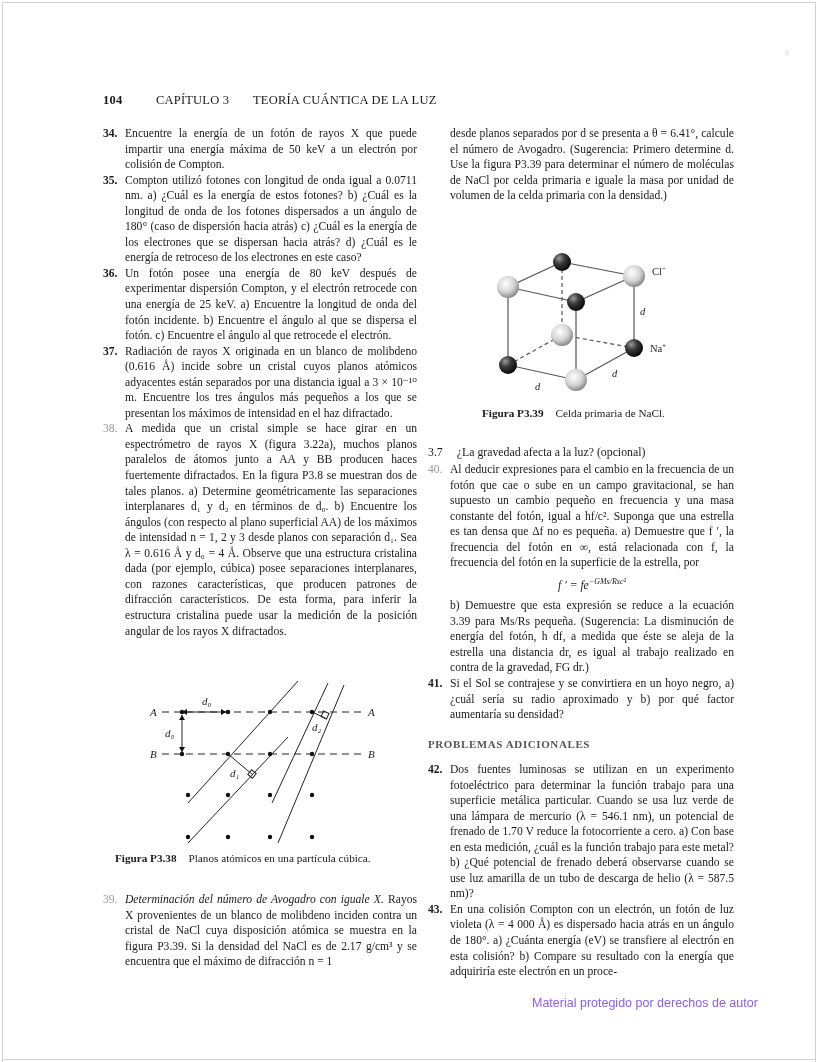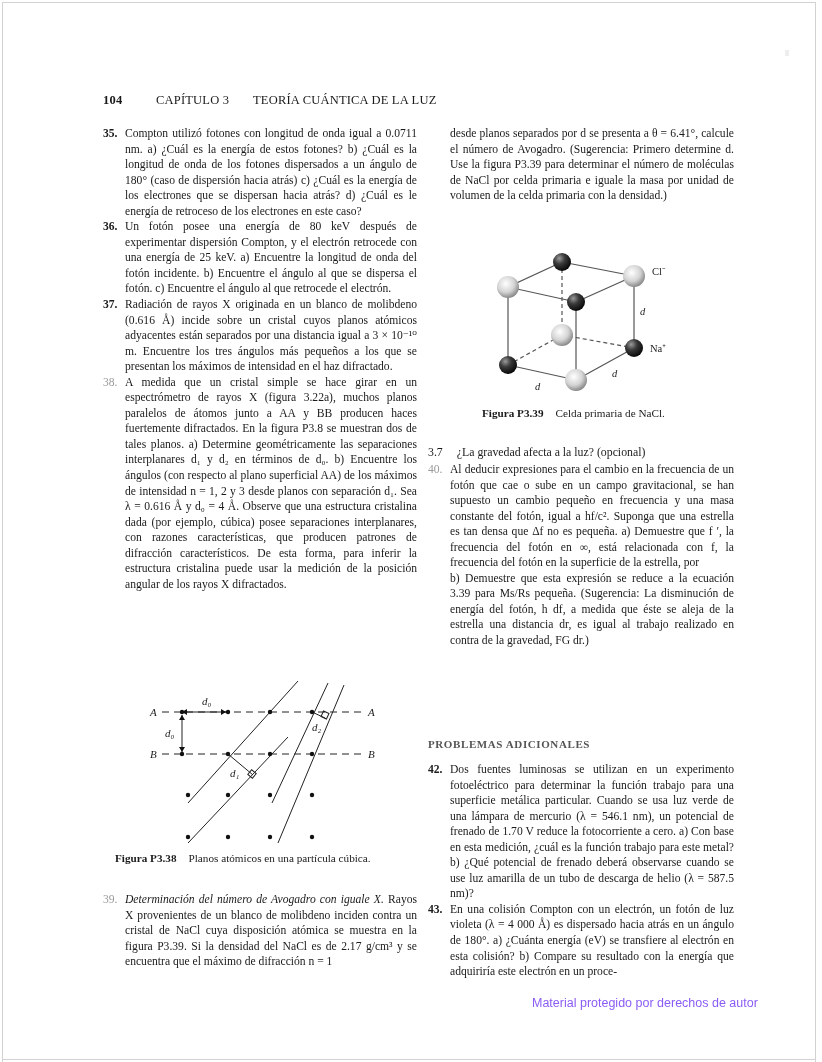--- a/index.html
+++ b/index.html
@@ -49,20 +49,24 @@
 <div class="frame-bottom"></div>
 <div class="frame"></div>
 
 <div class="header">
   <span class="pnum">104</span>
   <span class="chap">CAPÍTULO 3</span>
   <span class="title">TEORÍA CUÁNTICA DE LA LUZ</span>
 </div>
 
 <div class="col col-left">
+  <div class="prob">
+    <span class="num">34.</span>
+    <p>Encuentre la energía de un fotón de rayos X que puede impartir una energía máxima de 50 keV a un electrón por colisión de Compton.</p>
+  </div>
   <div class="prob">
     <span class="num">35.</span>
     <p>Compton utilizó fotones con longitud de onda igual a 0.0711 nm. a) ¿Cuál es la energía de estos fotones? b) ¿Cuál es la longitud de onda de los fotones dispersados a un ángulo de 180° (caso de dispersión hacia atrás) c) ¿Cuál es la energía de los electrones que se dispersan hacia atrás? d) ¿Cuál es le energía de retroceso de los electrones en este caso?</p>
   </div>
   <div class="prob">
     <span class="num">36.</span>
     <p>Un fotón posee una energía de 80 keV después de experimentar dispersión Compton, y el electrón retrocede con una energía de 25 keV. a) Encuentre la longitud de onda del fotón incidente. b) Encuentre el ángulo al que se dispersa el fotón. c) Encuentre el ángulo al que retrocede el electrón.</p>
   </div>
   <div class="prob">
     <span class="num">37.</span>
@@ -198,22 +202,29 @@
 
 <div class="section37">
   <span class="snum">3.7</span><span>¿La gravedad afecta a la luz? (opcional)</span>
 </div>
 
 <div class="col" style="left:428px; top:462px; width:306px;">
   <div class="prob">
     <span class="num faded">40.</span>
     <p>Al deducir expresiones para el cambio en la frecuencia de un fotón que cae o sube en un campo gravitacional, se han supuesto un cambio pequeño en frecuencia y una masa constante del fotón, igual a hf/c². Suponga que una estrella es tan densa que Δf no es pequeña. a) Demuestre que f ′, la frecuencia del fotón en ∞, está relacionada con f, la frecuencia del fotón en la superficie de la estrella, por</p>
   </div>
+  <div class="formula">
+    <span>f ′ = fe</span><sup>−GMs/Rsc²</sup>
+  </div>
   <div class="prob">
     <p>b) Demuestre que esta expresión se reduce a la ecuación 3.39 para Ms/Rs pequeña. (Sugerencia: La disminución de energía del fotón, h df, a medida que éste se aleja de la estrella una distancia dr, es igual al trabajo realizado en contra de la gravedad, FG dr.)</p>
+  </div>
+  <div class="prob">
+    <span class="num">41.</span>
+    <p>Si el Sol se contrajese y se convirtiera en un hoyo negro, a) ¿cuál sería su radio aproximado y b) por qué factor aumentaría su densidad?</p>
   </div>
 </div>
 
 <div class="addl">PROBLEMAS ADICIONALES</div>
 
 <div class="col" style="left:428px; top:762px; width:306px;">
   <div class="prob">
     <span class="num">42.</span>
     <p>Dos fuentes luminosas se utilizan en un experimento fotoeléctrico para determinar la función trabajo para una superficie metálica particular. Cuando se usa luz verde de una lámpara de mercurio (λ = 546.1 nm), un potencial de frenado de 1.70 V reduce la fotocorriente a cero. a) Con base en esta medición, ¿cuál es la función trabajo para este metal? b) ¿Qué potencial de frenado deberá observarse cuando se use luz amarilla de un tubo de descarga de helio (λ = 587.5 nm)?</p>
   </div>

